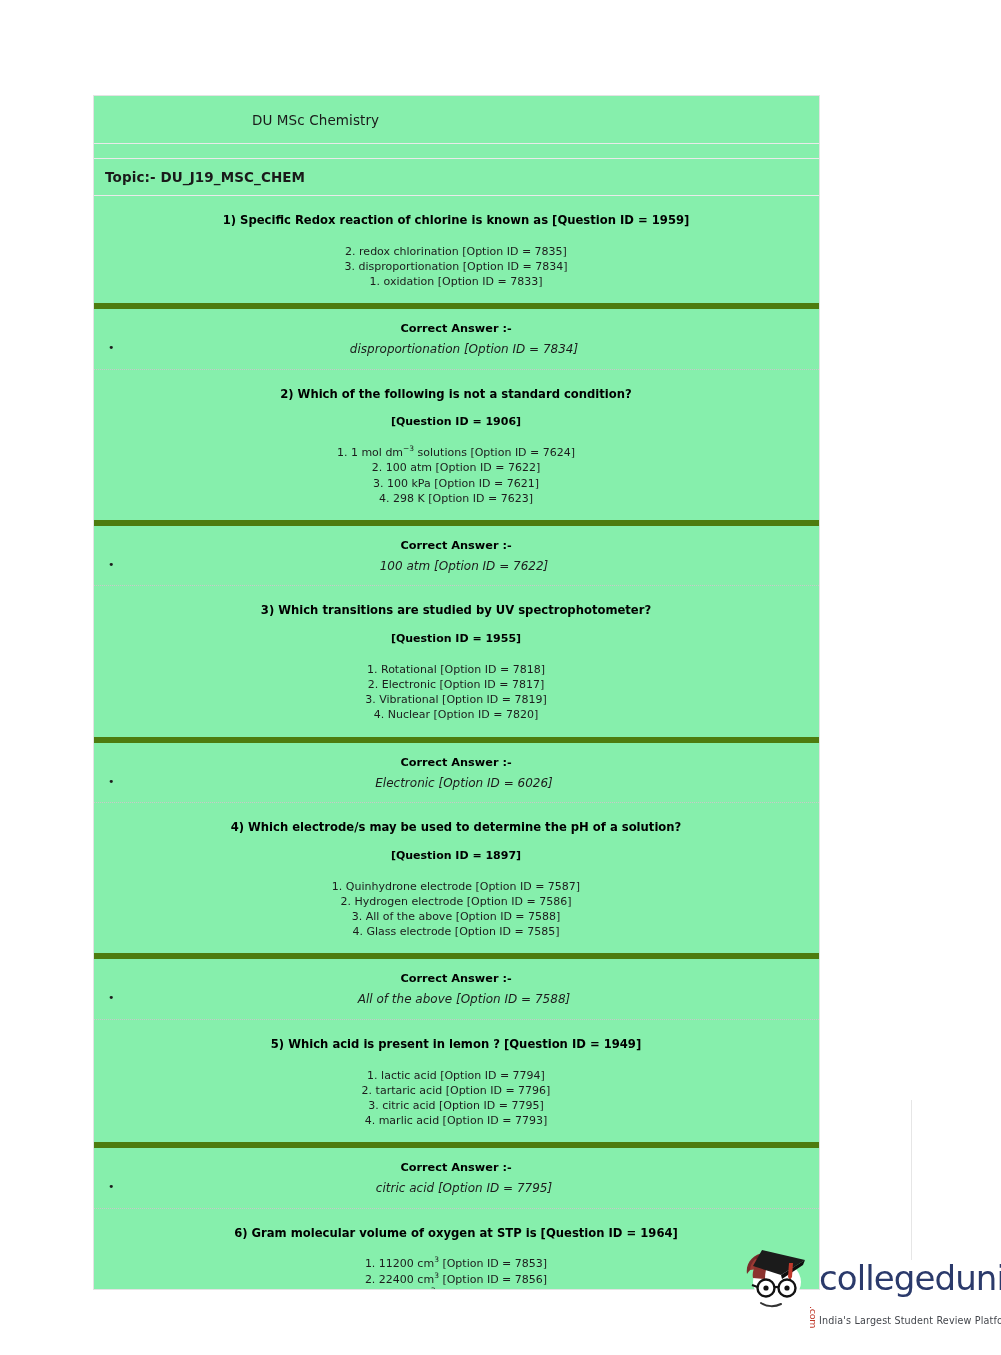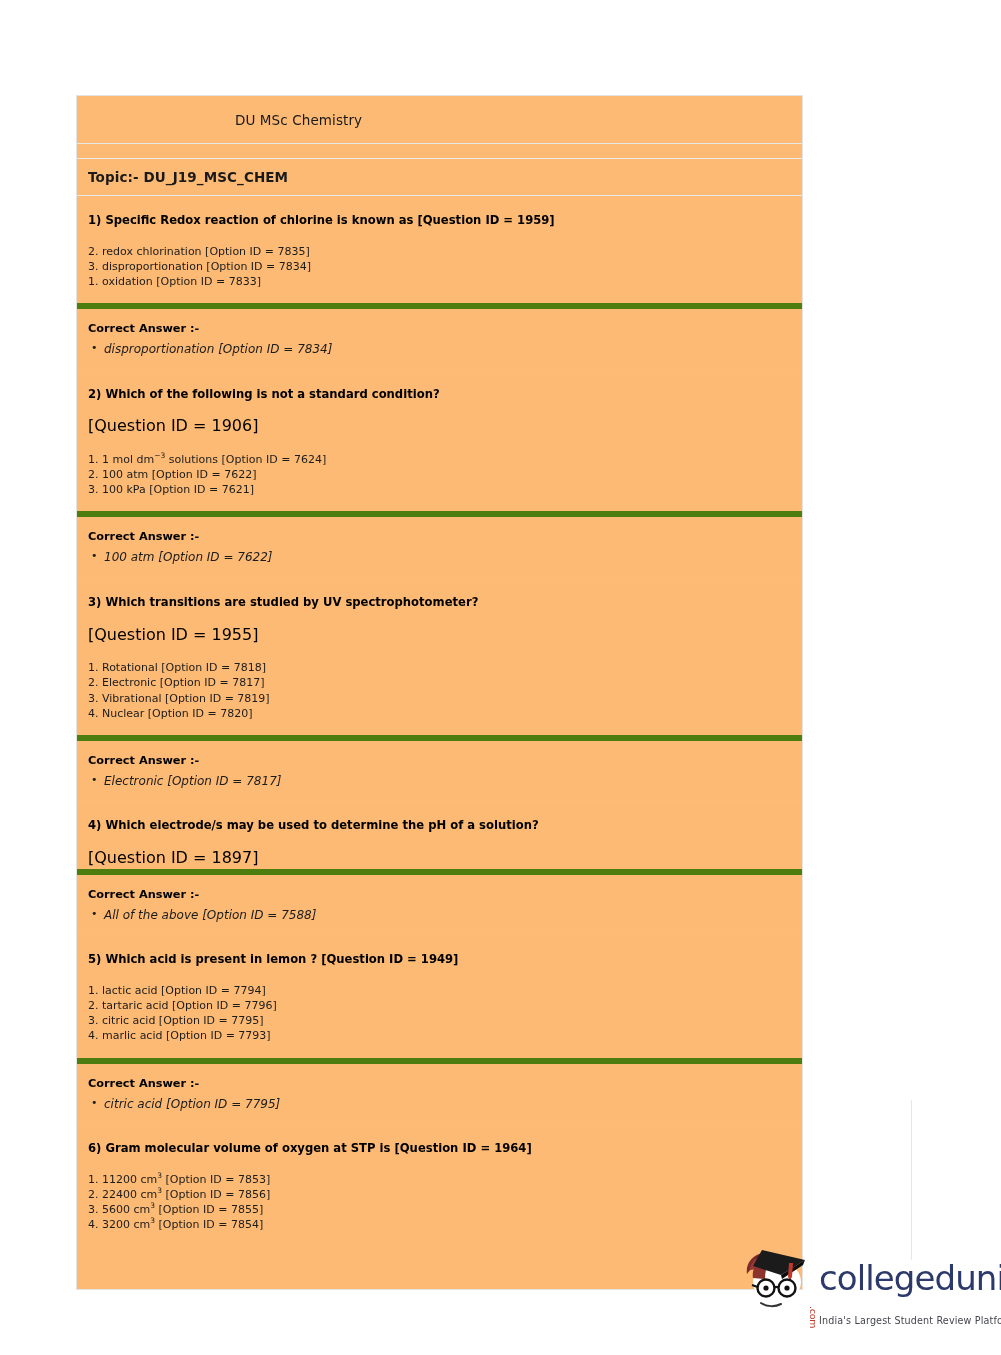--- a/index.html
+++ b/index.html
@@ -11,25 +11,25 @@
     width: 1001px;
     height: 1355px;
     position: relative;
     font-family: "DejaVu Sans", "Liberation Sans", sans-serif;
     -webkit-font-smoothing: antialiased;
   }
 
   
   #page-sheet {
     position: absolute;
-    left: 76px;
+    left: 93px;
     top: 95px;
     width: 727px;
     height: 1195px;
-    background: #fdba74;
+    background: #86efac;
     border: 1px solid #e3e3e3;
     box-sizing: border-box;
     overflow: hidden;
   }
 
   
   .doc-header {
     height: 48px;
     border-bottom: 1px solid #eaeaea;
     display: flex;
@@ -59,33 +59,34 @@
     margin-left: 11px;
     font-size: 13.5px;
     color: #1a1a1a;
     letter-spacing: .1px;
   }
 
   
   .q-block {
     border-bottom: 1px dotted #c9c9c9;
     padding: 0 0 0 0;
+    text-align: center;
   }
   .q-block:last-child { border-bottom: none; }
 
   .q-title {
     font-size: 11.6px;
     font-weight: bold;
     color: #000;
     padding: 17px 12px 0 11px;
     line-height: 1.35;
   }
   .q-idline {
-    font-size: 16px;
-    font-weight: normal;
+    font-size: 11px;
+    font-weight: bold;
     color: #000;
     padding: 13px 12px 0 11px;
     line-height: 1.35;
   }
   .q-options {
     padding: 15px 12px 14px 11px;
   }
   .q-option {
     font-size: 11px;
     color: #1c1c1c;
@@ -195,43 +196,50 @@
           <div class="ans-item">disproportionation [Option ID = 7834]</div>
         </div>
       </div>
       <div class="q-block">
         <div class="q-title">2)  Which of the following is not a standard condition?</div>
         <div class="q-idline">[Question ID = 1906]</div>
         <div class="q-options">
           <div class="q-option">1. 1 mol dm<sup>−3</sup> solutions [Option ID = 7624]</div>
           <div class="q-option">2. 100 atm [Option ID = 7622]</div>
           <div class="q-option">3. 100 kPa [Option ID = 7621]</div>
+          <div class="q-option">4. 298 K [Option ID = 7623]</div>
         </div>
         <div class="q-answer-wrap">
           <div class="ans-label">Correct Answer :-</div>
           <div class="ans-item">100 atm [Option ID = 7622]</div>
         </div>
       </div>
       <div class="q-block">
         <div class="q-title">3)  Which transitions are studied by UV spectrophotometer?</div>
         <div class="q-idline">[Question ID = 1955]</div>
         <div class="q-options">
           <div class="q-option">1. Rotational [Option ID = 7818]</div>
           <div class="q-option">2. Electronic [Option ID = 7817]</div>
           <div class="q-option">3. Vibrational [Option ID = 7819]</div>
           <div class="q-option">4. Nuclear [Option ID = 7820]</div>
         </div>
         <div class="q-answer-wrap">
           <div class="ans-label">Correct Answer :-</div>
-          <div class="ans-item">Electronic [Option ID = 7817]</div>
+          <div class="ans-item">Electronic [Option ID = 6026]</div>
         </div>
       </div>
       <div class="q-block">
         <div class="q-title">4)  Which electrode/s may be used to determine the pH of a solution?</div>
         <div class="q-idline">[Question ID = 1897]</div>
+        <div class="q-options">
+          <div class="q-option">1. Quinhydrone electrode [Option ID = 7587]</div>
+          <div class="q-option">2. Hydrogen electrode [Option ID = 7586]</div>
+          <div class="q-option">3. All of the above [Option ID = 7588]</div>
+          <div class="q-option">4. Glass electrode [Option ID = 7585]</div>
+        </div>
         <div class="q-answer-wrap">
           <div class="ans-label">Correct Answer :-</div>
           <div class="ans-item">All of the above [Option ID = 7588]</div>
         </div>
       </div>
       <div class="q-block">
         <div class="q-title">5)  Which acid is present in lemon ? [Question ID = 1949]</div>
         <div class="q-options">
           <div class="q-option">1. lactic acid [Option ID = 7794]</div>
           <div class="q-option">2. tartaric acid [Option ID = 7796]</div>

